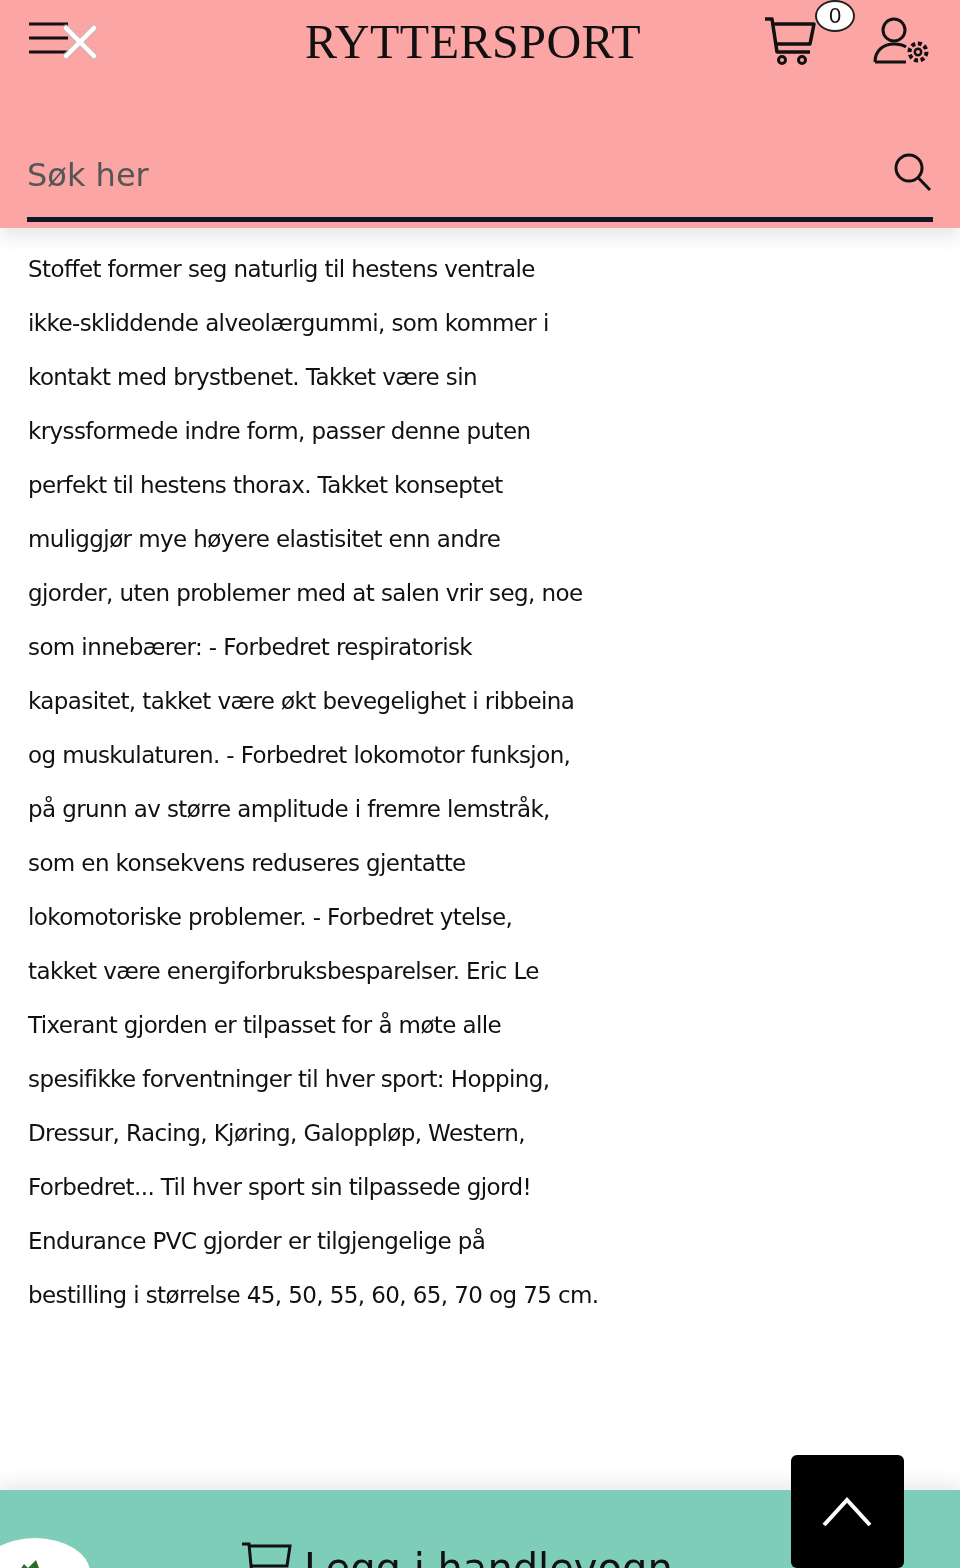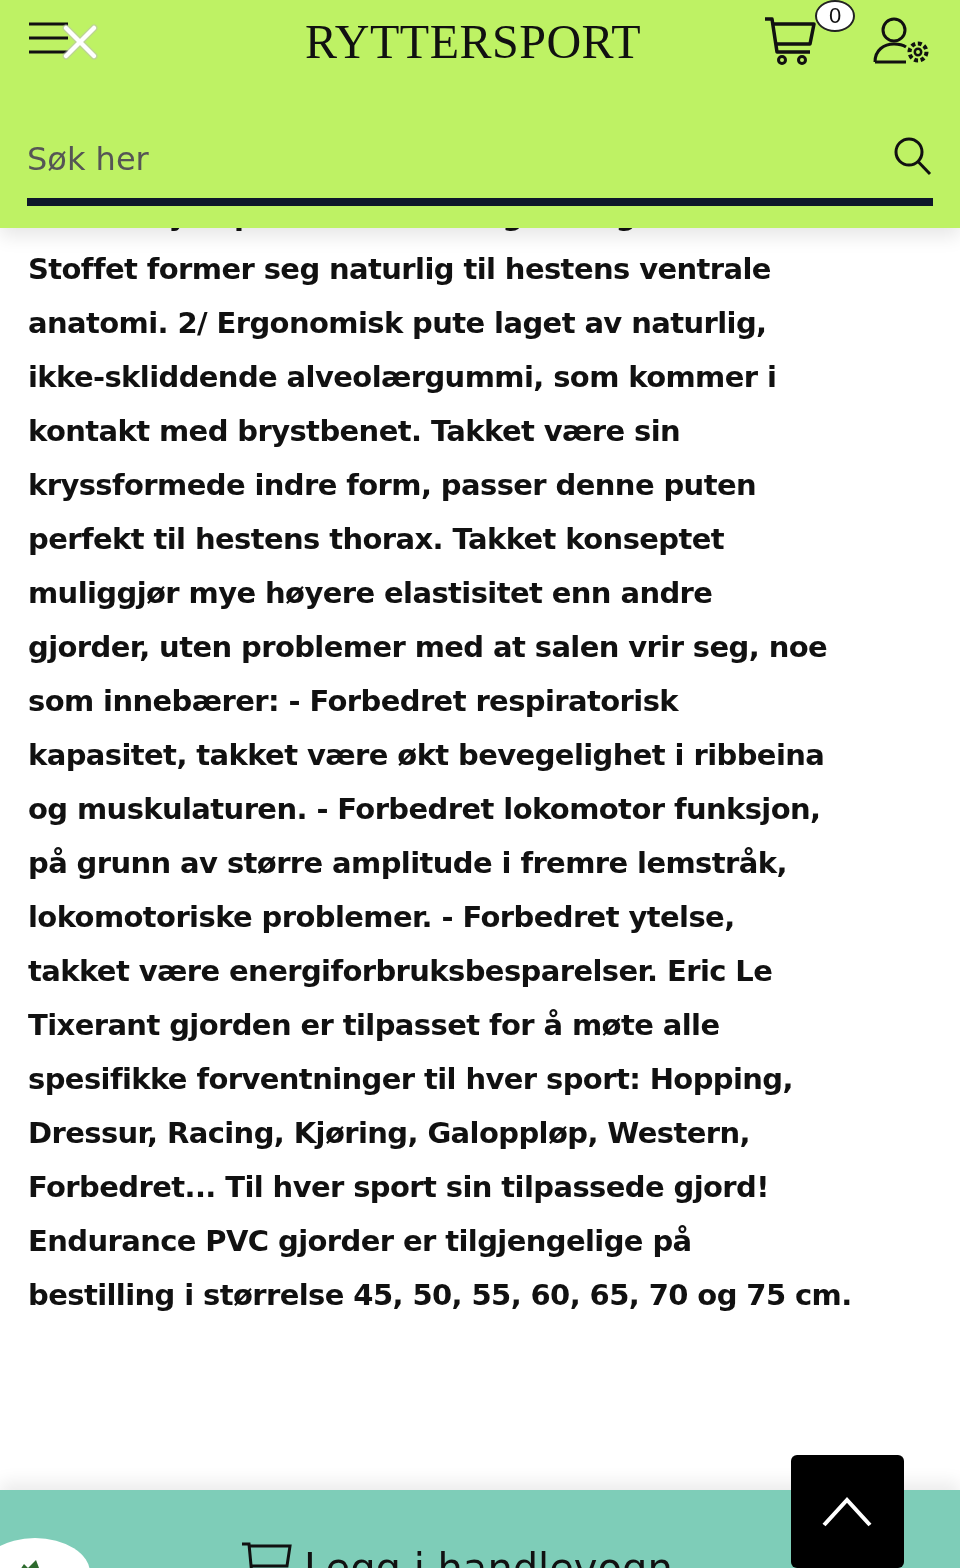--- a/index.html
+++ b/index.html
@@ -4,50 +4,49 @@
 <style>
   * { box-sizing: border-box; margin: 0; padding: 0; }
   html, body { width: 960px; height: 1568px; overflow: hidden; background: #ffffff; }
   body { position: relative; font-family: "DejaVu Sans", sans-serif; color: #111; }
 
   .content {
     position: absolute; left: 28px; top: 188px; width: 920px;
   }
   .line {
     font-family: "DejaVu Sans", sans-serif;
-    font-size: 29px;
+    font-size: 23px;
     letter-spacing: -0.6px;
     line-height: 54px;
     height: 54px;
     white-space: nowrap;
     color: #111;
-    font-weight: bold;
   }
 
   .header {
     position: absolute; left: 0; top: 0; width: 960px; height: 228px;
-    background: #bef264;
+    background: #fca5a5;
     box-shadow: 0 8px 18px rgba(0,0,0,0.10);
     z-index: 5;
   }
   .menu-btn { position: absolute; left: 28px; top: 20px; width: 74px; height: 44px; cursor: pointer; }
   .brand {
     position: absolute; left: 0; width: 946px; top: 14px; text-align: center;
     font-family: "Liberation Serif", serif; font-size: 48px; letter-spacing: 0.5px; color: #111;
   }
   .cart-btn { position: absolute; left: 762px; top: 14px; width: 60px; height: 52px; cursor: pointer; }
   .cart-badge {
     position: absolute; left: 815px; top: 0px; width: 40px; height: 32px;
     border: 2px solid #222; border-radius: 50%;
     background: #fff; font-family: "Liberation Sans", sans-serif; font-size: 22px;
     text-align: center; line-height: 28px; color: #111;
   }
   .account-btn { position: absolute; left: 872px; top: 16px; width: 62px; height: 52px; cursor: pointer; }
 
-  .search-wrap { position: absolute; left: 27px; top: 126px; width: 906px; height: 80px; border-bottom: 8px solid #0f172a; }
+  .search-wrap { position: absolute; left: 27px; top: 142px; width: 906px; height: 80px; border-bottom: 5px solid #0f172a; }
   .search-input {
     position: absolute; left: 0; top: 8px; width: 840px; height: 50px; border: none; outline: none;
     font-family: "DejaVu Sans", sans-serif; font-size: 32px; color: #333; background: transparent;
   }
   .search-input::placeholder { color: #555; }
   .search-btn { position: absolute; right: 0; top: 10px; width: 40px; height: 44px; cursor: pointer; }
 
   .bottom-bar {
     position: absolute; left: 0; top: 1490px; width: 960px; height: 78px;
     background: #7ecdb8; box-shadow: 0 -8px 16px rgba(0,0,0,0.08);
@@ -67,31 +66,31 @@
     position: absolute; left: 791px; top: 1455px; width: 113px; height: 113px;
     background: #000; border-radius: 6px; z-index: 7; cursor: pointer;
   }
 </style>
 </head>
 <body>
 
 <div class="content">
   <div class="line">svært høy kapasitet for forlengelse og støtte.</div>
   <div class="line">Stoffet former seg naturlig til hestens ventrale</div>
-  <div class="line">anatomi. 2/ Ergonomisk pute laget av naturlig,</div>
   <div class="line">ikke-skliddende alveolærgummi, som kommer i</div>
   <div class="line">kontakt med brystbenet. Takket være sin</div>
   <div class="line">kryssformede indre form, passer denne puten</div>
   <div class="line">perfekt til hestens thorax. Takket konseptet</div>
   <div class="line">muliggjør mye høyere elastisitet enn andre</div>
   <div class="line">gjorder, uten problemer med at salen vrir seg, noe</div>
   <div class="line">som innebærer: - Forbedret respiratorisk</div>
   <div class="line">kapasitet, takket være økt bevegelighet i ribbeina</div>
   <div class="line">og muskulaturen. - Forbedret lokomotor funksjon,</div>
   <div class="line">på grunn av større amplitude i fremre lemstråk,</div>
+  <div class="line">som en konsekvens reduseres gjentatte</div>
   <div class="line">lokomotoriske problemer. - Forbedret ytelse,</div>
   <div class="line">takket være energiforbruksbesparelser. Eric Le</div>
   <div class="line">Tixerant gjorden er tilpasset for å møte alle</div>
   <div class="line">spesifikke forventninger til hver sport: Hopping,</div>
   <div class="line">Dressur, Racing, Kjøring, Galoppløp, Western,</div>
   <div class="line">Forbedret... Til hver sport sin tilpassede gjord!</div>
   <div class="line">Endurance PVC gjorder er tilgjengelige på</div>
   <div class="line">bestilling i størrelse 45, 50, 55, 60, 65, 70 og 75 cm.</div>
 </div>
 

